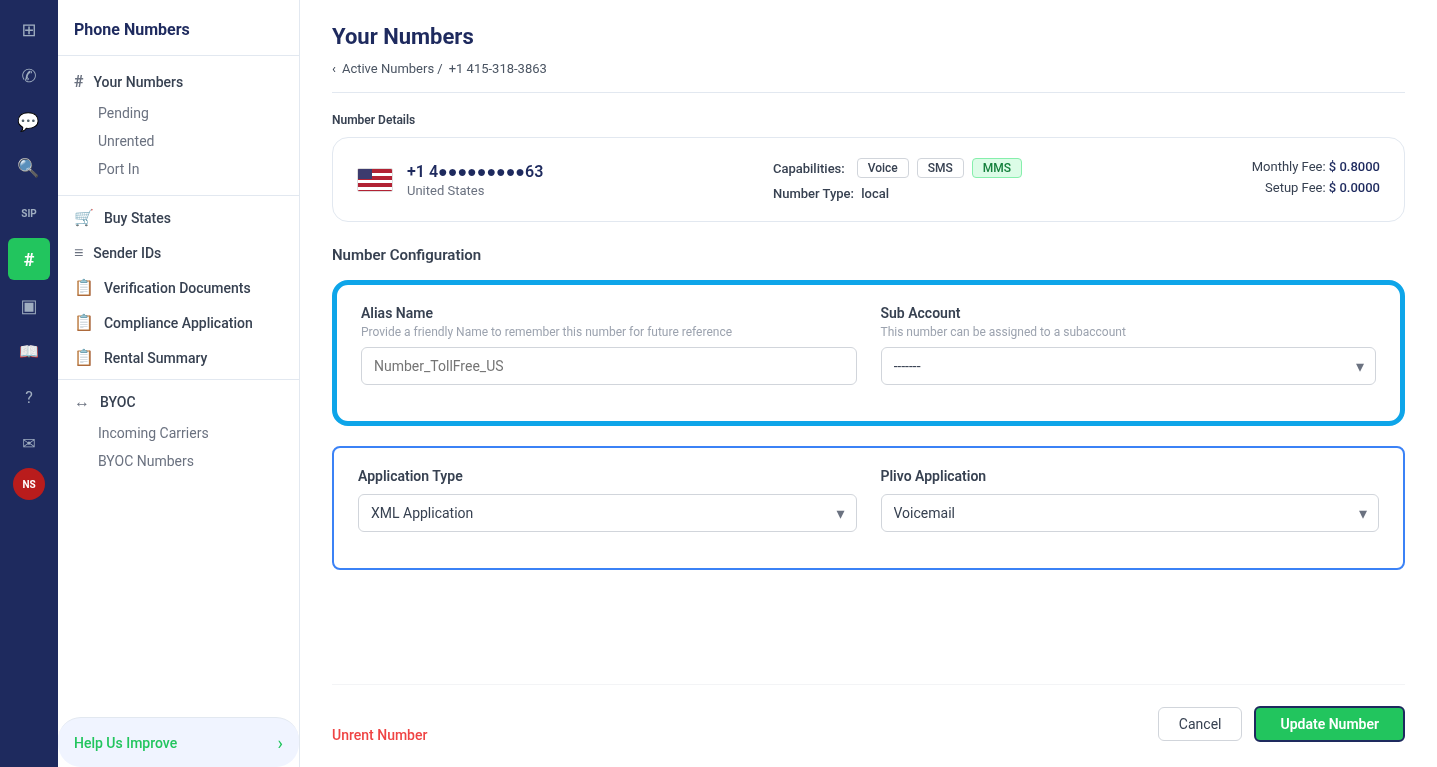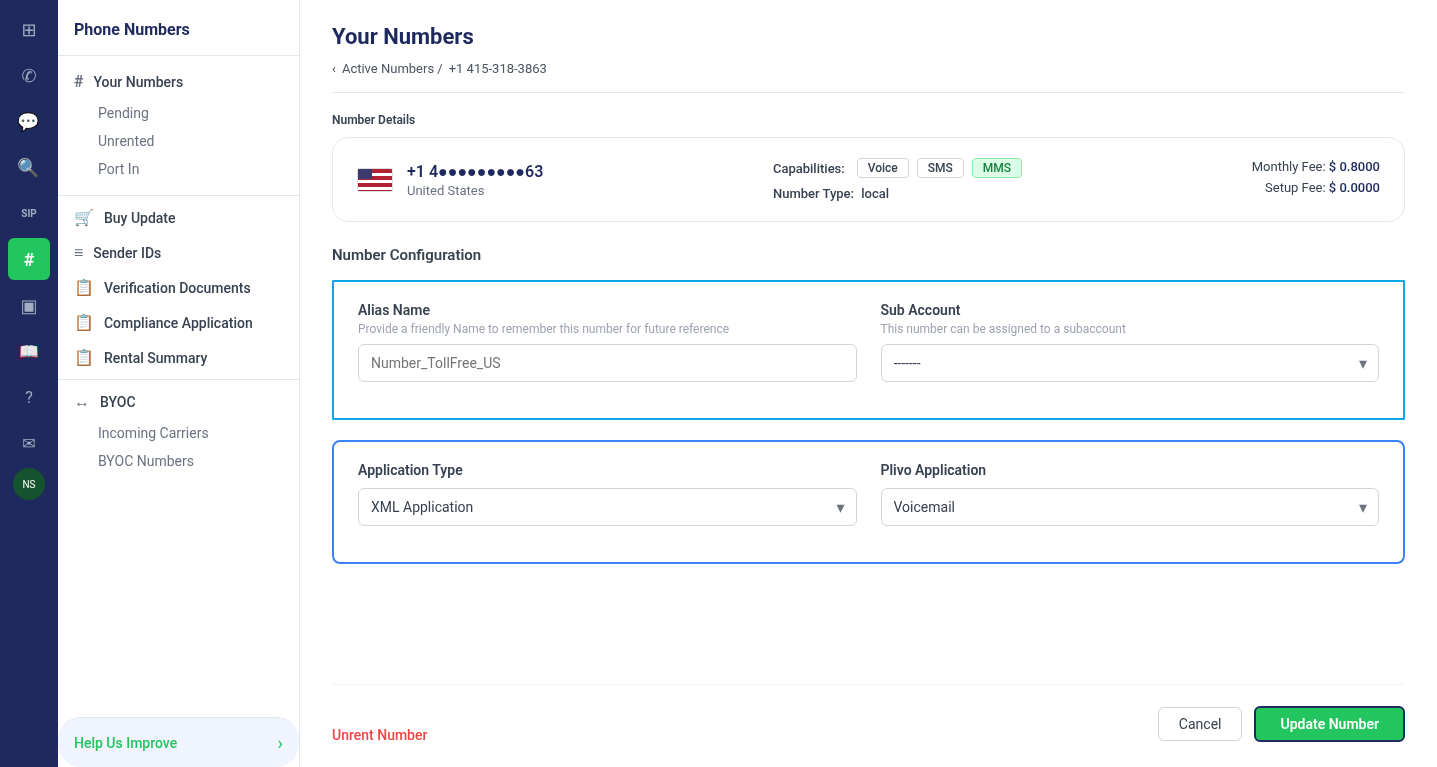--- a/index.html
+++ b/index.html
@@ -171,22 +171,22 @@
     
     .section-header {
       font-size: 15px;
       font-weight: 600;
       color: #374151;
       margin-bottom: 16px;
     }
 
     
     .config-card {
-      border: 2px solid #0ea5e9;
-      border-radius: 1px;
+      border: 5px solid #0ea5e9;
+      border-radius: 16px;
       padding: 20px 24px;
       margin-bottom: 20px;
     }
     .config-row { display: flex; gap: 24px; margin-bottom: 16px; }
     .config-field { flex: 1; }
     .field-label { font-size: 14px; font-weight: 600; color: #374151; margin-bottom: 4px; }
     .field-desc { font-size: 12px; color: #9ca3af; margin-bottom: 8px; }
     .field-input {
       width: 100%;
       border: 1px solid #d1d5db;
@@ -275,41 +275,41 @@
   <div class="icon-rail-item">⊞</div>
   <div class="icon-rail-item">✆</div>
   <div class="icon-rail-item">💬</div>
   <div class="icon-rail-item">🔍</div>
   <div class="icon-rail-item" style="font-size:10px;font-weight:bold;color:#a0aec0;">SIP</div>
   <div class="icon-rail-item green-active" style="font-size:18px;font-weight:bold;">#</div>
   <div class="icon-rail-item">▣</div>
   <div class="icon-rail-item" style="font-size:16px;">📖</div>
   <div class="icon-rail-item" style="font-size:16px;">?</div>
   <div class="icon-rail-item" style="font-size:16px;">✉</div>
-  <div class="icon-rail-item" style="font-size:10px;font-weight:normal;color:#a0aec0;background:#14532d;color:#fff;border-radius:50%;width:32px;height:32px;">NS</div>
+  <div class="icon-rail-item" style="font-size:10px;font-weight:bold;color:#a0aec0;background:#b91c1c;color:#fff;border-radius:50%;width:32px;height:32px;">NS</div>
 </div>
 
 <div class="sidebar">
   <div class="sidebar-title">Phone Numbers</div>
 
   <div class="sidebar-section">
     <div class="sidebar-nav-item">
       <span class="nav-icon" style="font-weight:bold;">#</span>
       <span>Your Numbers</span>
     </div>
     <div class="sidebar-sub-item">Pending</div>
     <div class="sidebar-sub-item">Unrented</div>
     <div class="sidebar-sub-item">Port In</div>
   </div>
 
   <div class="divider"></div>
 
   <div class="sidebar-nav-item">
     <span class="nav-icon">🛒</span>
-    <span>Buy Update</span>
+    <span>Buy States</span>
   </div>
 
   <div class="sidebar-nav-item">
     <span class="nav-icon">≡</span>
     <span>Sender IDs</span>
   </div>
 
   <div class="sidebar-nav-item">
     <span class="nav-icon">📋</span>
     <span>Verification Documents</span>

